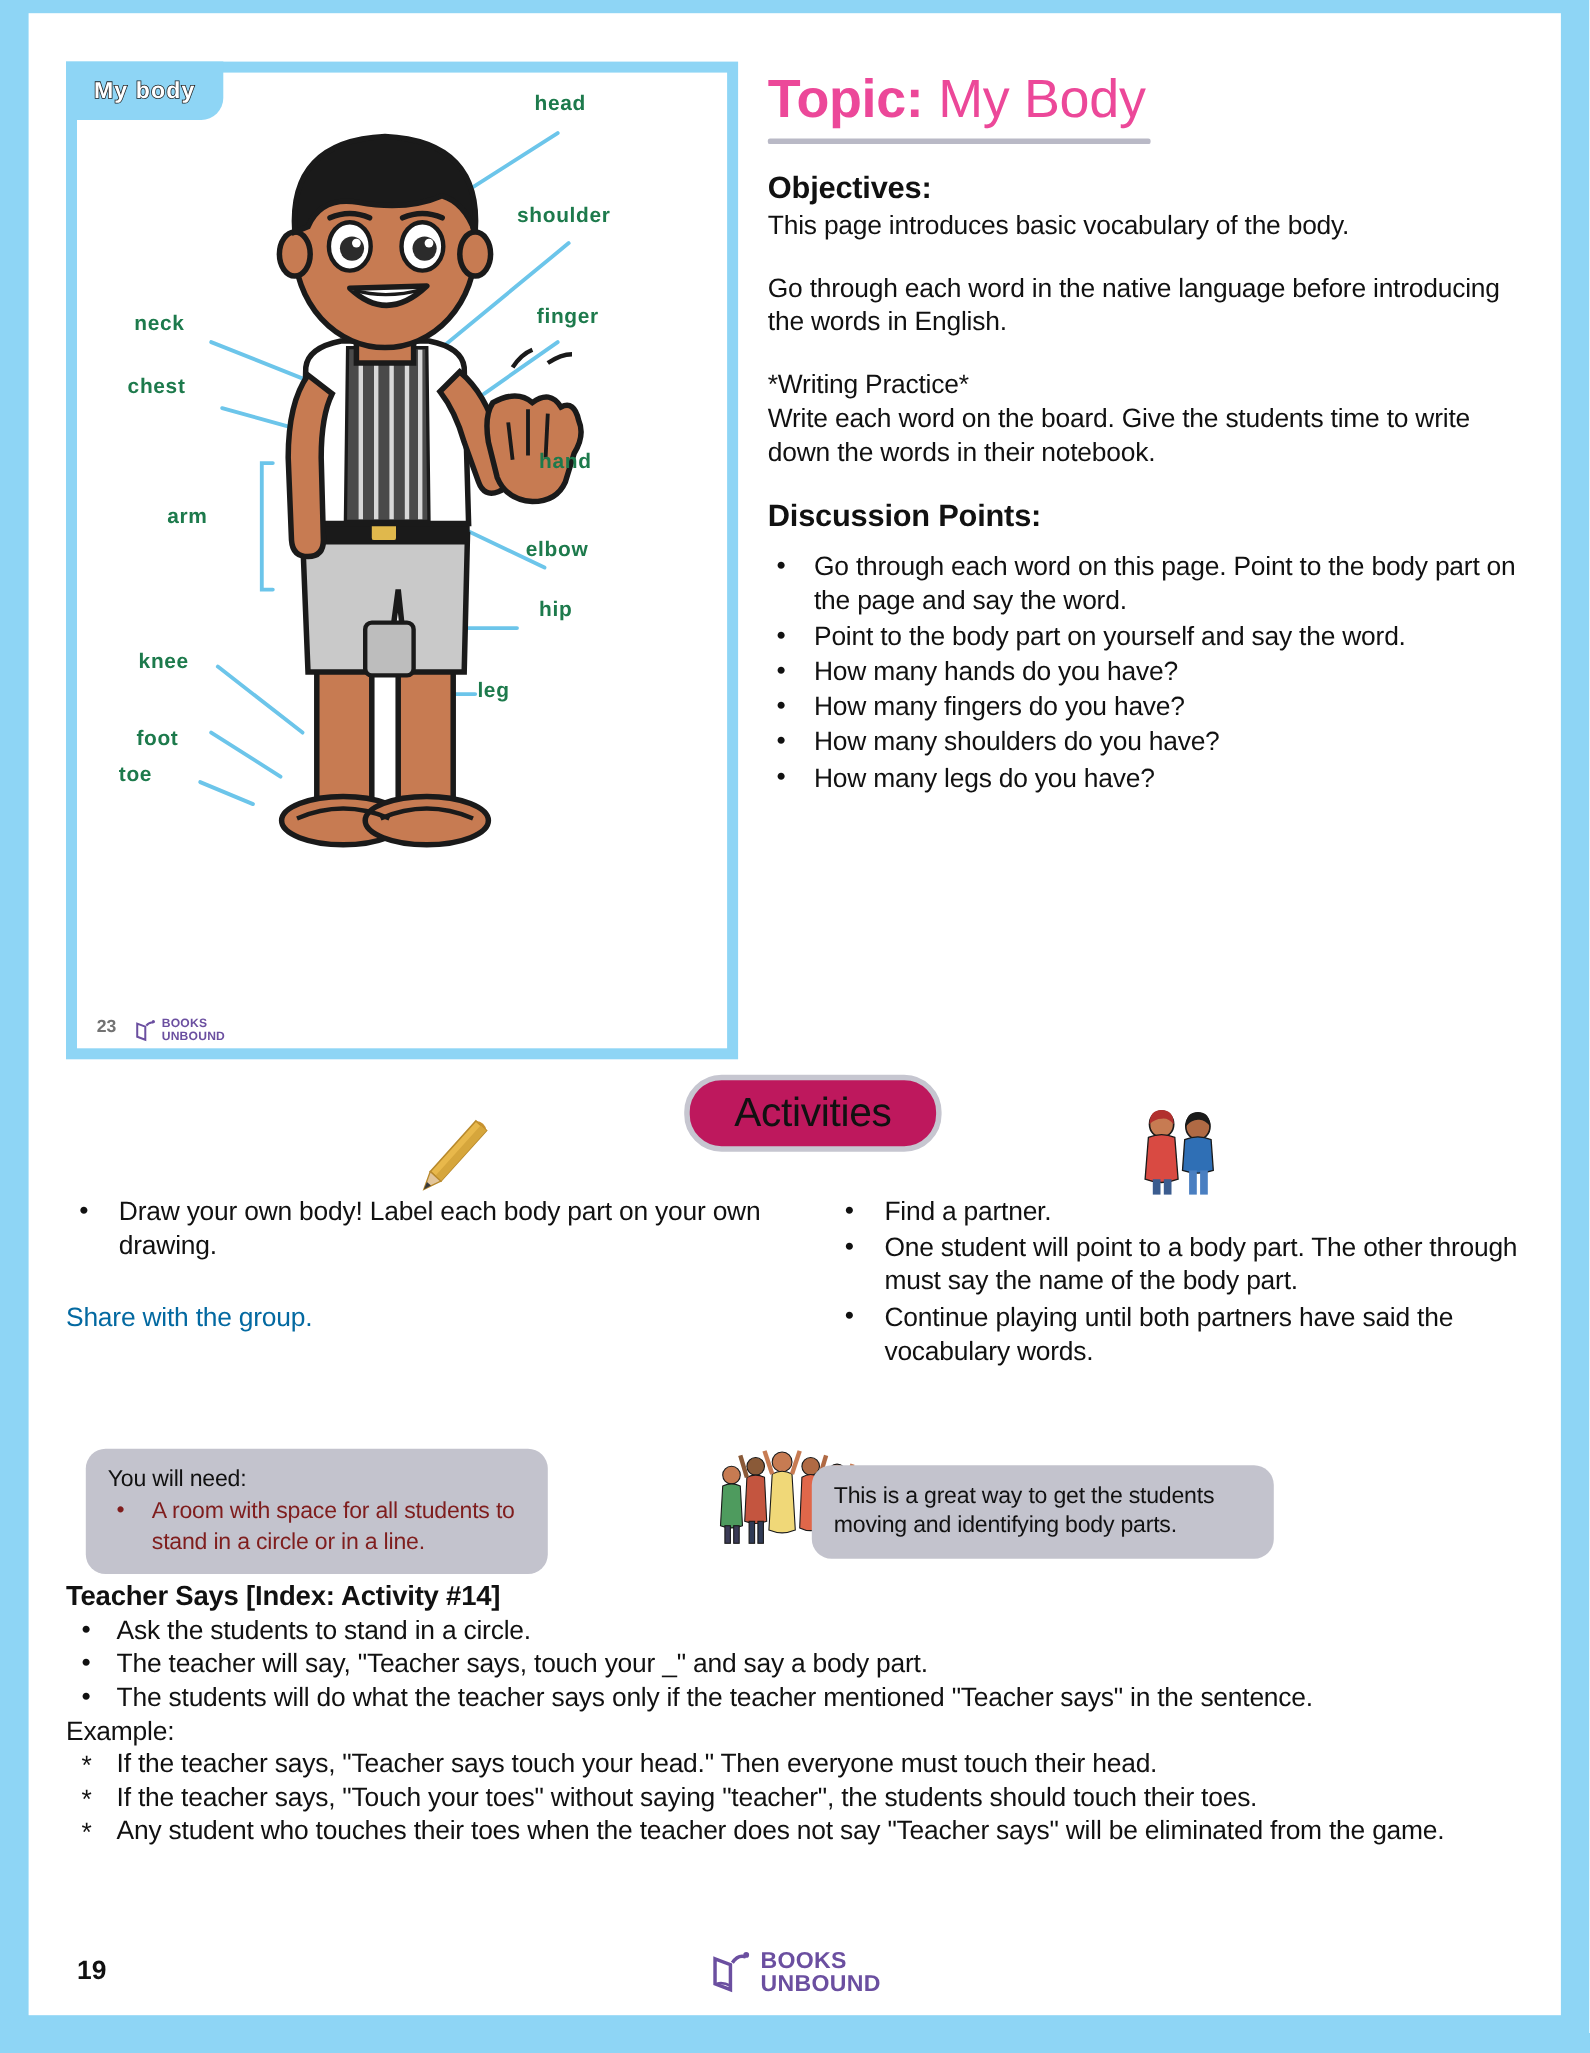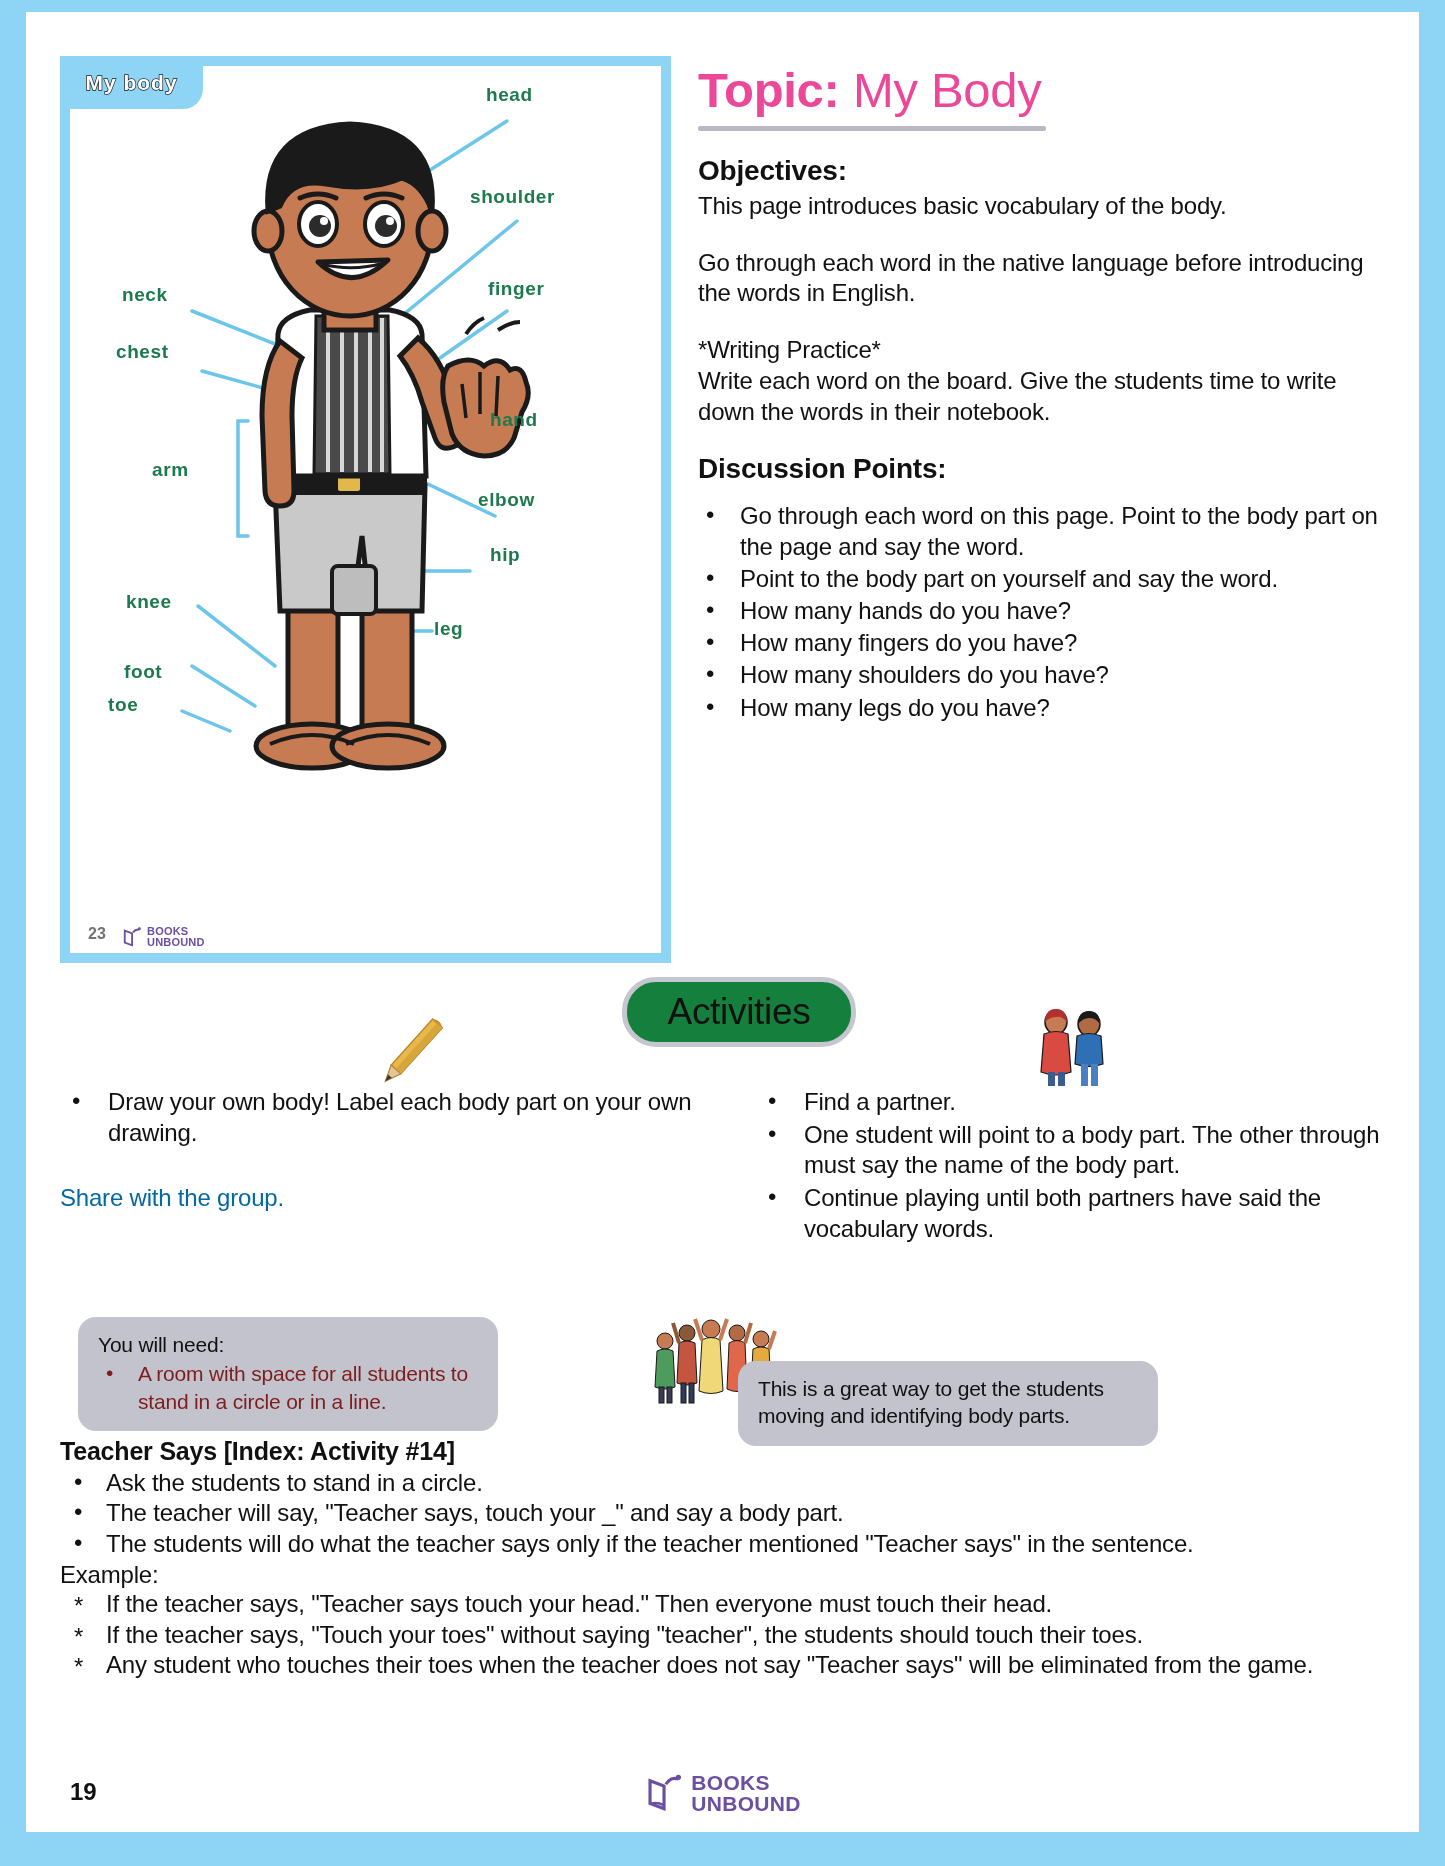--- a/index.html
+++ b/index.html
@@ -118,21 +118,21 @@
     font-size: 24px;
   }
 
   
   .activities-banner {
     position: absolute;
     left: 596px; top: 965px;
     width: 234px; height: 70px;
     border: 5px solid #c6c6d0;
     border-radius: 34px;
-    background: #15803d;
+    background: #be185d;
     display: flex; align-items: center; justify-content: center;
   }
   .activities-banner span {
     font-size: 37px; color: #111; letter-spacing: -0.3px;
   }
   .pencil { position: absolute; left: 340px; top: 995px; }
   .kids-pair { position: absolute; left: 1000px; top: 990px; }
   .kids-group { position: absolute; left: 625px; top: 1295px; }
 
   
@@ -163,21 +163,21 @@
   }
 
   
   .callout {
     position: absolute;
     background: #c3c3cd;
     border-radius: 18px;
     padding: 14px 20px 16px 20px;
   }
   .callout-left { left: 52px; top: 1305px; width: 420px; }
-  .callout-right { left: 712px; top: 1320px; width: 420px; margin-top: 29px; }
+  .callout-right { left: 712px; top: 1320px; width: 420px; }
   .callout .ct {
     font-size: 21px; color: #111; line-height: 1.3;
     letter-spacing: -0.2px;
   }
   .callout ul { list-style: none; margin-top: 2px; }
   .callout ul li {
     position: relative; padding-left: 40px;
     font-size: 21px; color: #7f1d1d; line-height: 1.3;
     letter-spacing: -0.2px;
   }

